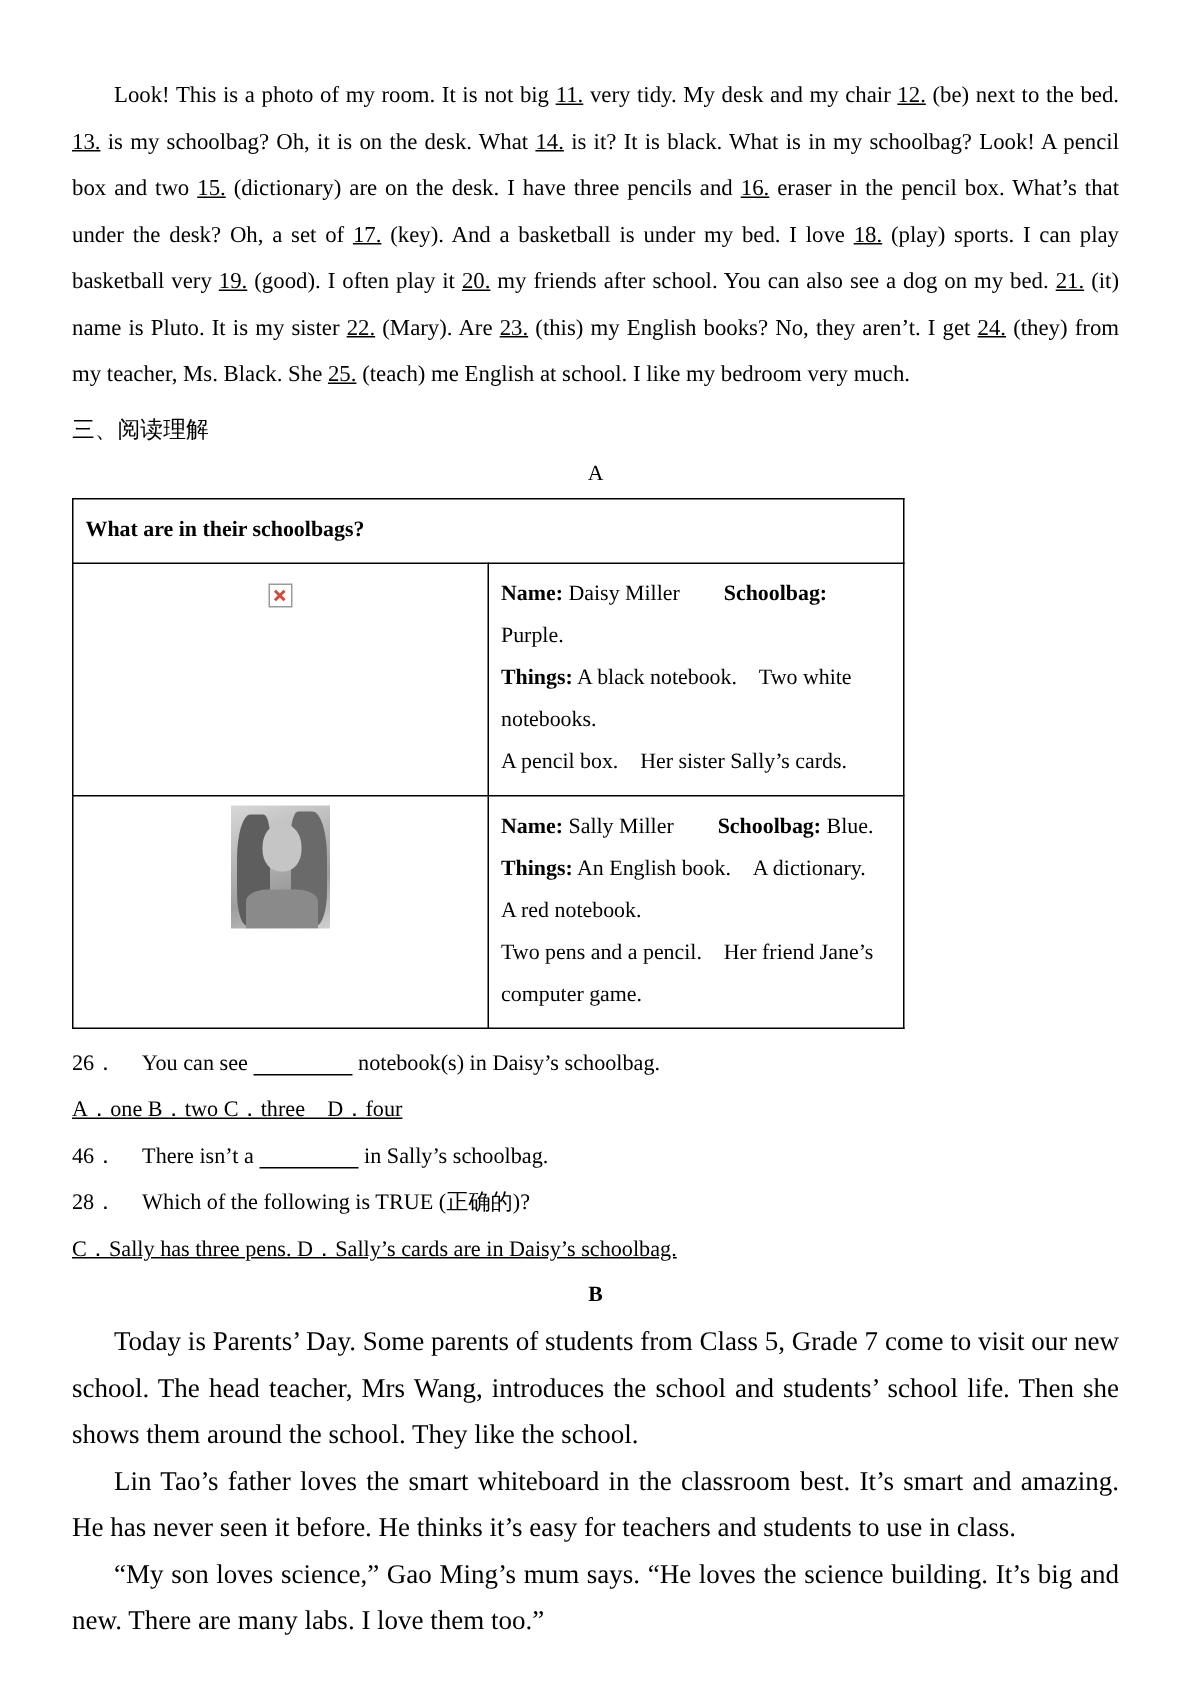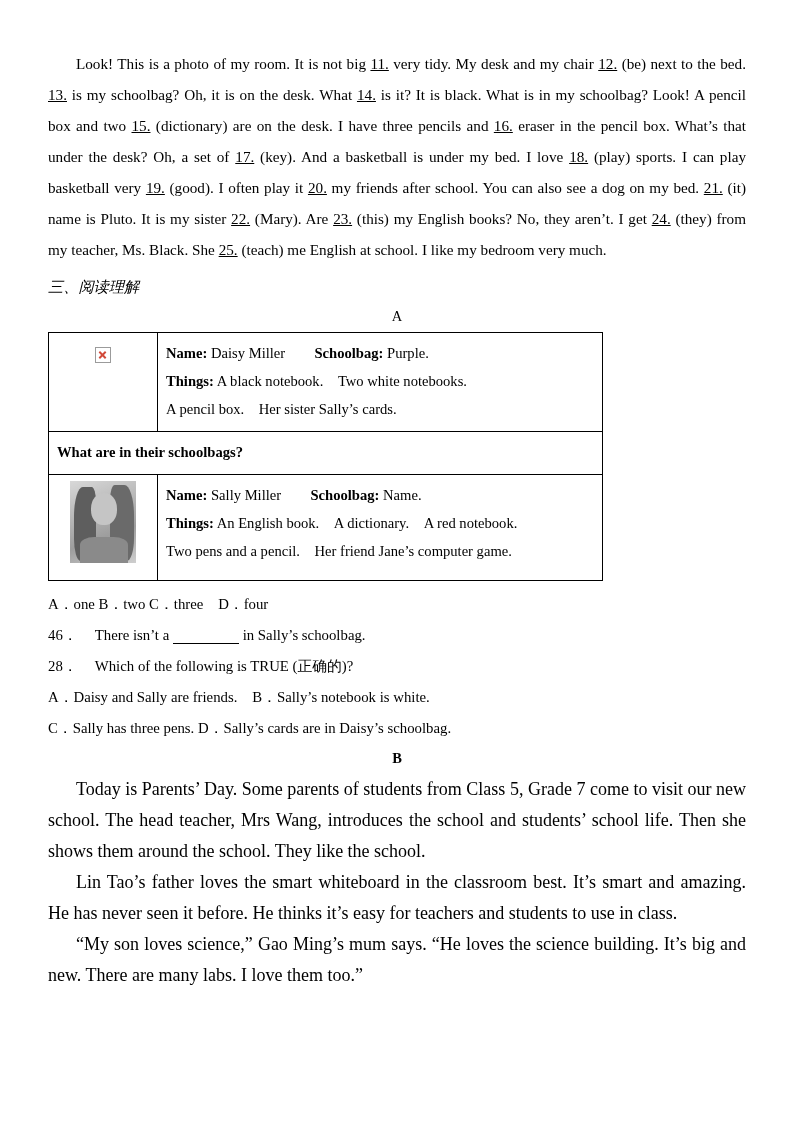--- a/index.html
+++ b/index.html
@@ -40,21 +40,20 @@
     width: 28px;
   }
   .blank {
     text-decoration: underline;
     white-space: nowrap;
   }
   .section-title {
     font-size: 15.2px;
     line-height: 31px;
     margin: 6px 0 0 0;
-    font-style: italic;
   }
   .center-letter {
     text-align: center;
     font-size: 14.5px;
     line-height: 24px;
     margin: 2px 0 4px 0;
   }
   .center-letter.bold {
     font-weight: bold;
   }
@@ -150,20 +149,21 @@
     display: inline-block;
     width: 66px;
     border-bottom: 1px solid #000;
     vertical-align: middle;
     height: 13px;
   }
   .opts {
     font-size: 14.8px;
     line-height: 31px;
     margin: 0;
+    text-decoration: underline;
   }
   .sp1 { display: inline-block; width: 10px; }
   .sp2 { display: inline-block; width: 22px; }
   p.para {
     font-size: 18px;
     line-height: 31px;
     margin: 0;
     text-align: justify;
   }
   p.para .indent {
@@ -181,81 +181,87 @@
       <span class="indent"></span><span>Look! This is a photo of my room. It is not big </span><span class="blank">11.</span><span> very tidy. My desk and my chair </span><span class="blank">12.</span><span> (be) next to the bed. </span><span class="blank">13.</span><span> is my schoolbag? Oh, it is on the desk. What </span><span class="blank">14.</span><span> is it? It is black. What is in my schoolbag? Look! A pencil box and two </span><span class="blank">15.</span><span> (dictionary) are on the desk. I have three pencils and </span><span class="blank">16.</span><span> eraser in the pencil box. What’s that under the desk? Oh, a set of </span><span class="blank">17.</span><span> (key). And a basketball is under my bed. I love </span><span class="blank">18.</span><span> (play) sports. I can play basketball very </span><span class="blank">19.</span><span> (good). I often play it </span><span class="blank">20.</span><span> my friends after school. You can also see a dog on my bed. </span><span class="blank">21.</span><span> (it) name is Pluto. It is my sister </span><span class="blank">22.</span><span> (Mary). Are </span><span class="blank">23.</span><span> (this) my English books? No, they aren’t. I get </span><span class="blank">24.</span><span> (they) from my teacher, Ms. Black. She </span><span class="blank">25.</span><span> (teach) me English at school. I like my bedroom very much.</span>
     </p>
 
     <p class="section-title">三、阅读理解</p>
 
     <p class="center-letter">A</p>
 
     <table class="infotable">
       <tbody>
           <tr>
+        <td class="header-cell" colspan="2">What are in their schoolbags?</td>
+      </tr>
+      <tr>
         <td class="pic-cell">
           <span class="broken-img"></span>
         </td>
         <td>
           <div>
             <b>Name:</b>
             <span>Daisy Miller</span>
             <span class="sp2"></span>
             <b>Schoolbag:</b>
             <span>Purple.</span>
           </div>
           <div>
             <b>Things:</b>
             <span>A black notebook. Two white notebooks.</span>
           </div>
           <div>A pencil box. Her sister Sally’s cards.</div>
         </td>
-      </tr>
-      <tr>
-        <td class="header-cell" colspan="2">What are in their schoolbags?</td>
       </tr>
       <tr>
         <td class="pic-cell">
           <span class="photo">
             <span class="hair-l"></span><span class="hair-r"></span><span class="face"></span><span class="body"></span>
           </span>
         </td>
         <td>
           <div>
             <b>Name:</b>
             <span>Sally Miller</span>
             <span class="sp2"></span>
             <b>Schoolbag:</b>
-            <span>Name.</span>
+            <span>Blue.</span>
           </div>
           <div>
             <b>Things:</b>
             <span>An English book. A dictionary. A red notebook.</span>
           </div>
           <div>Two pens and a pencil. Her friend Jane’s computer game.</div>
         </td>
       </tr>
     </tbody>
       </table>
 
+    <p class="q">
+      <span>26．</span>
+      <span class="sp1"></span>
+      <span>You can see</span>
+      <span class="fill"></span>
+      <span>notebook(s) in Daisy’s schoolbag.</span>
+    </p>
     <p class="opts">A．one B．two C．three D．four</p>
 
     <p class="q">
       <span>46．</span>
       <span class="sp1"></span>
       <span>There isn’t a</span>
       <span class="fill"></span>
       <span>in Sally’s schoolbag.</span>
     </p>
 
     <p class="q">
       <span>28．</span>
       <span class="sp1"></span>
       <span>Which of the following is TRUE (正确的)?</span>
     </p>
-    <p class="opts">A．Daisy and Sally are friends. B．Sally’s notebook is white.</p>
     <p class="opts">C．Sally has three pens. D．Sally’s cards are in Daisy’s schoolbag.</p>
 
     <p class="center-letter bold">B</p>
 
     <p class="para">
       <span class="indent"></span><span>Today is Parents’ Day. Some parents of students from Class 5, Grade 7 come to visit our new school. The head teacher, Mrs Wang, introduces the school and students’ school life. Then she shows them around the school. They like the school.</span>
     </p>
     <p class="para">
       <span class="indent"></span><span>Lin Tao’s father loves the smart whiteboard in the classroom best. It’s smart and amazing. He has never seen it before. He thinks it’s easy for teachers and students to use in class.</span>
     </p>

